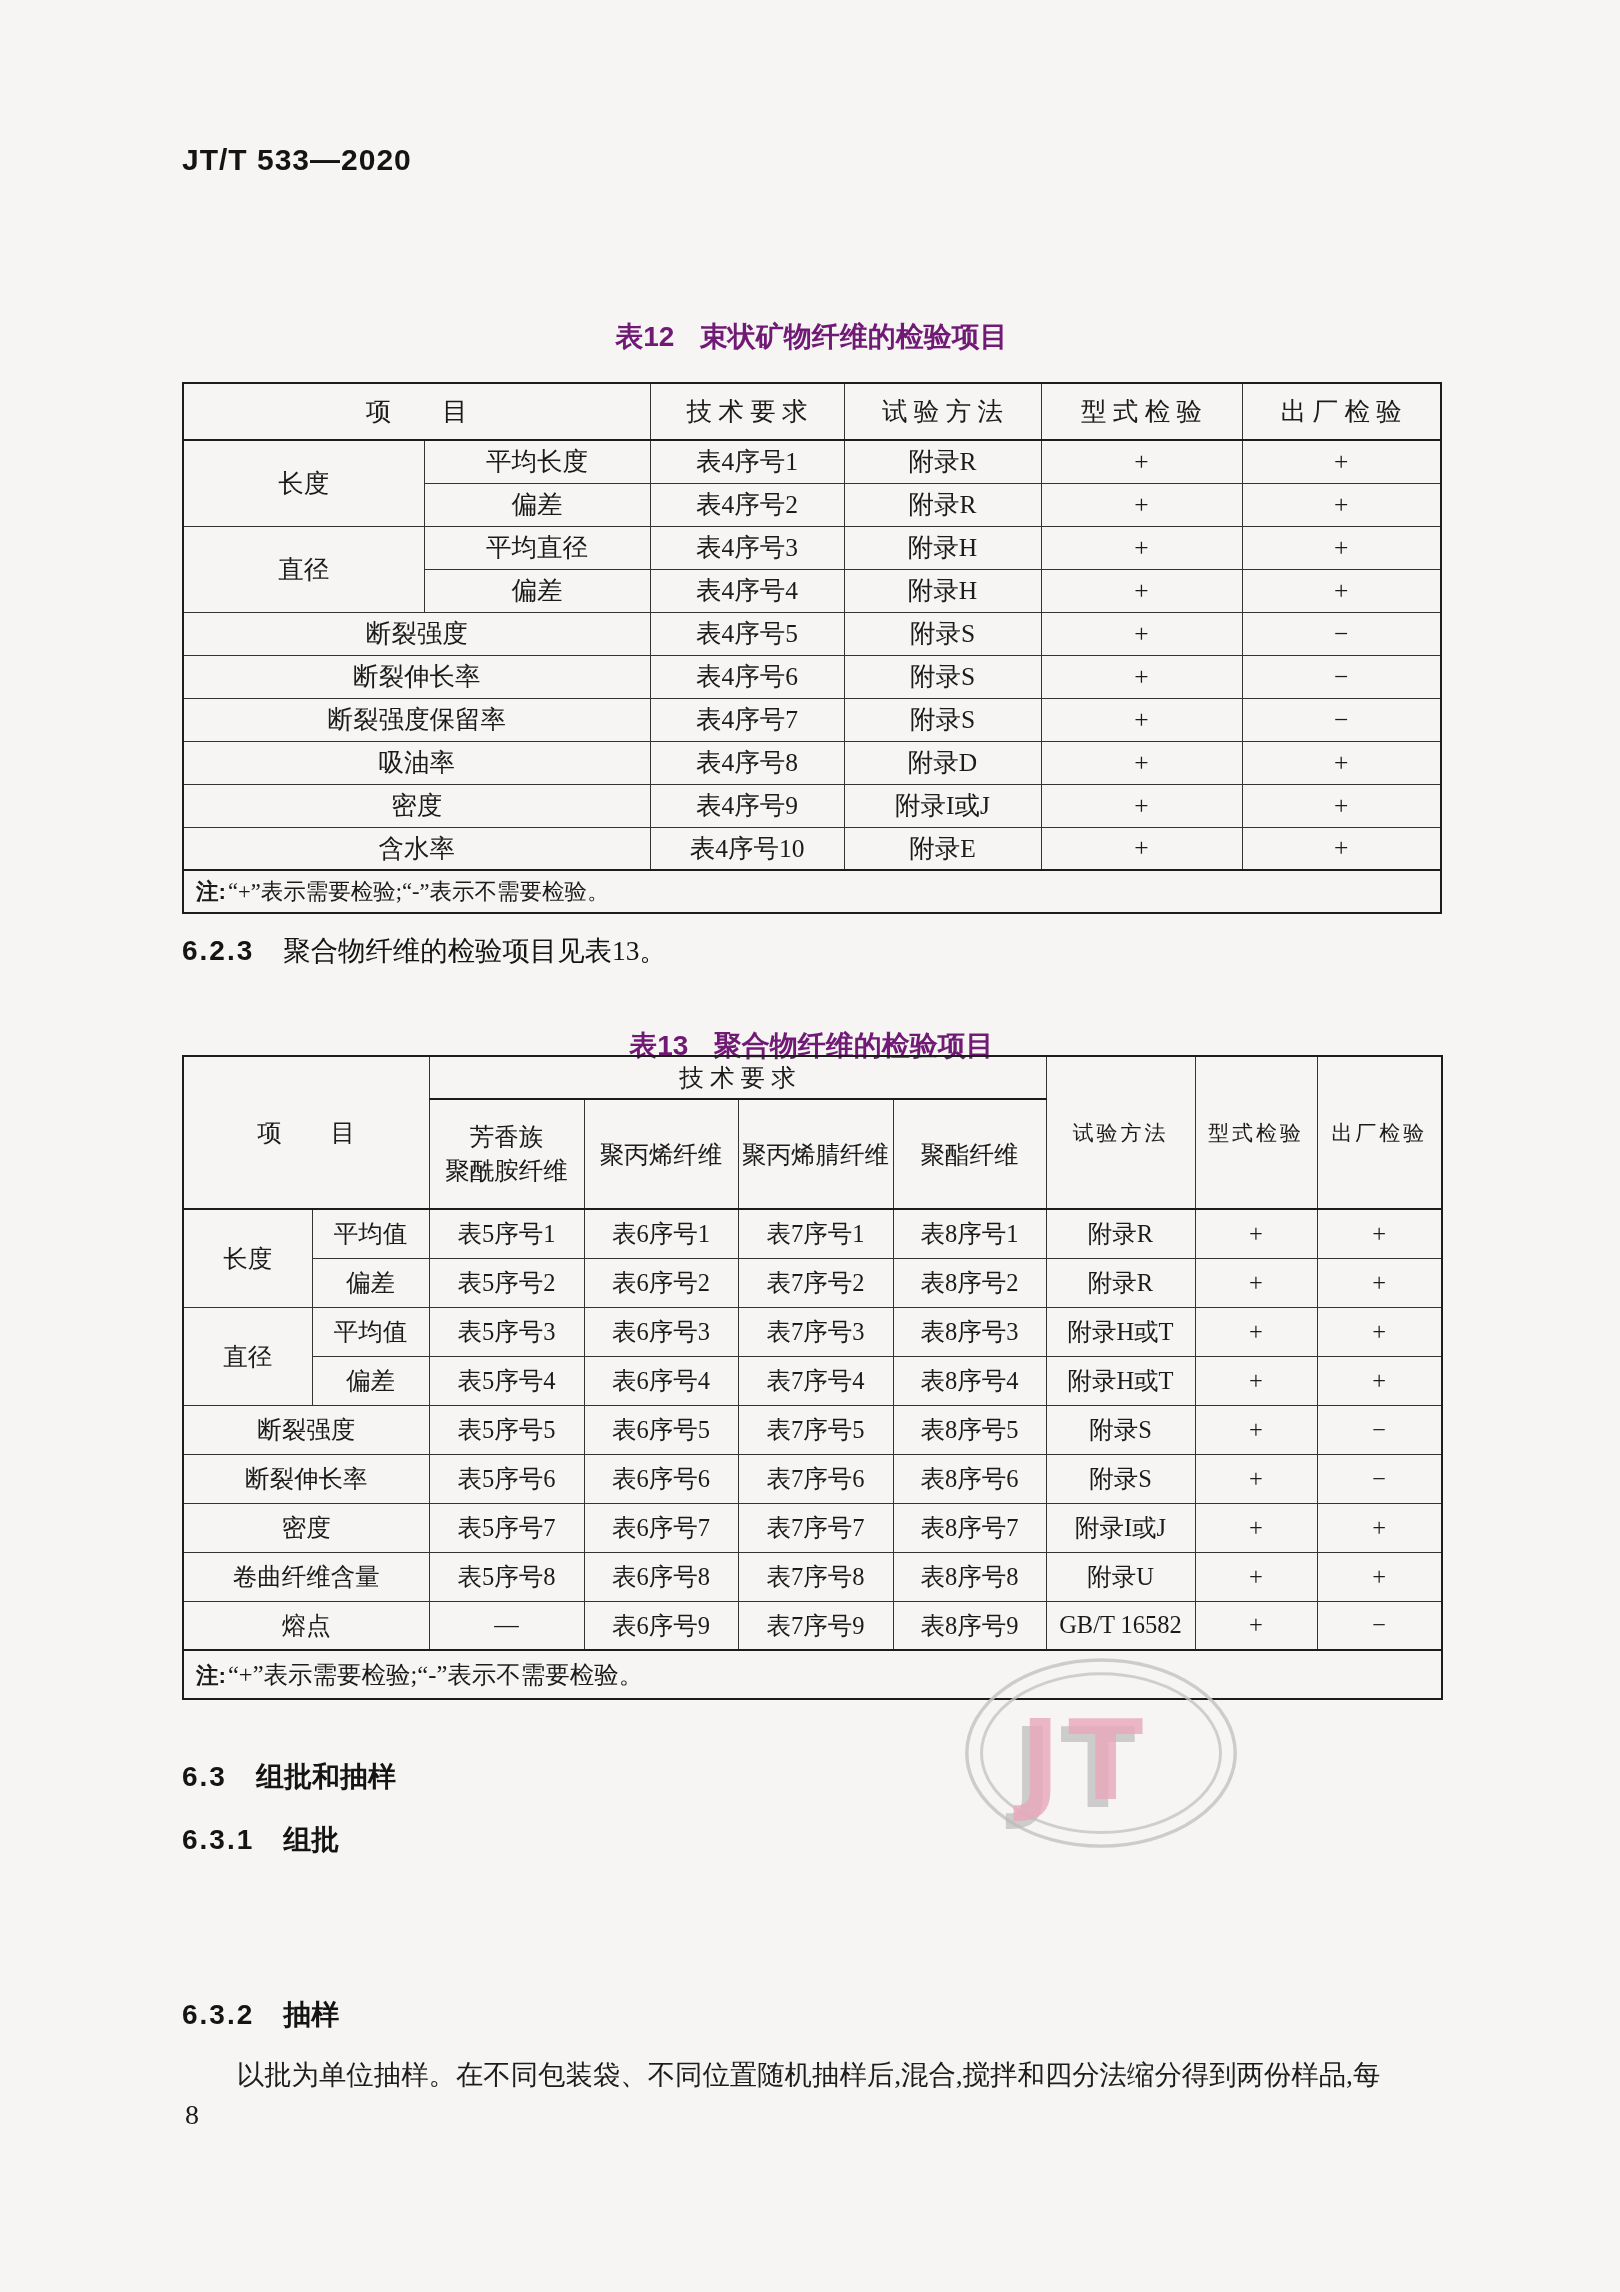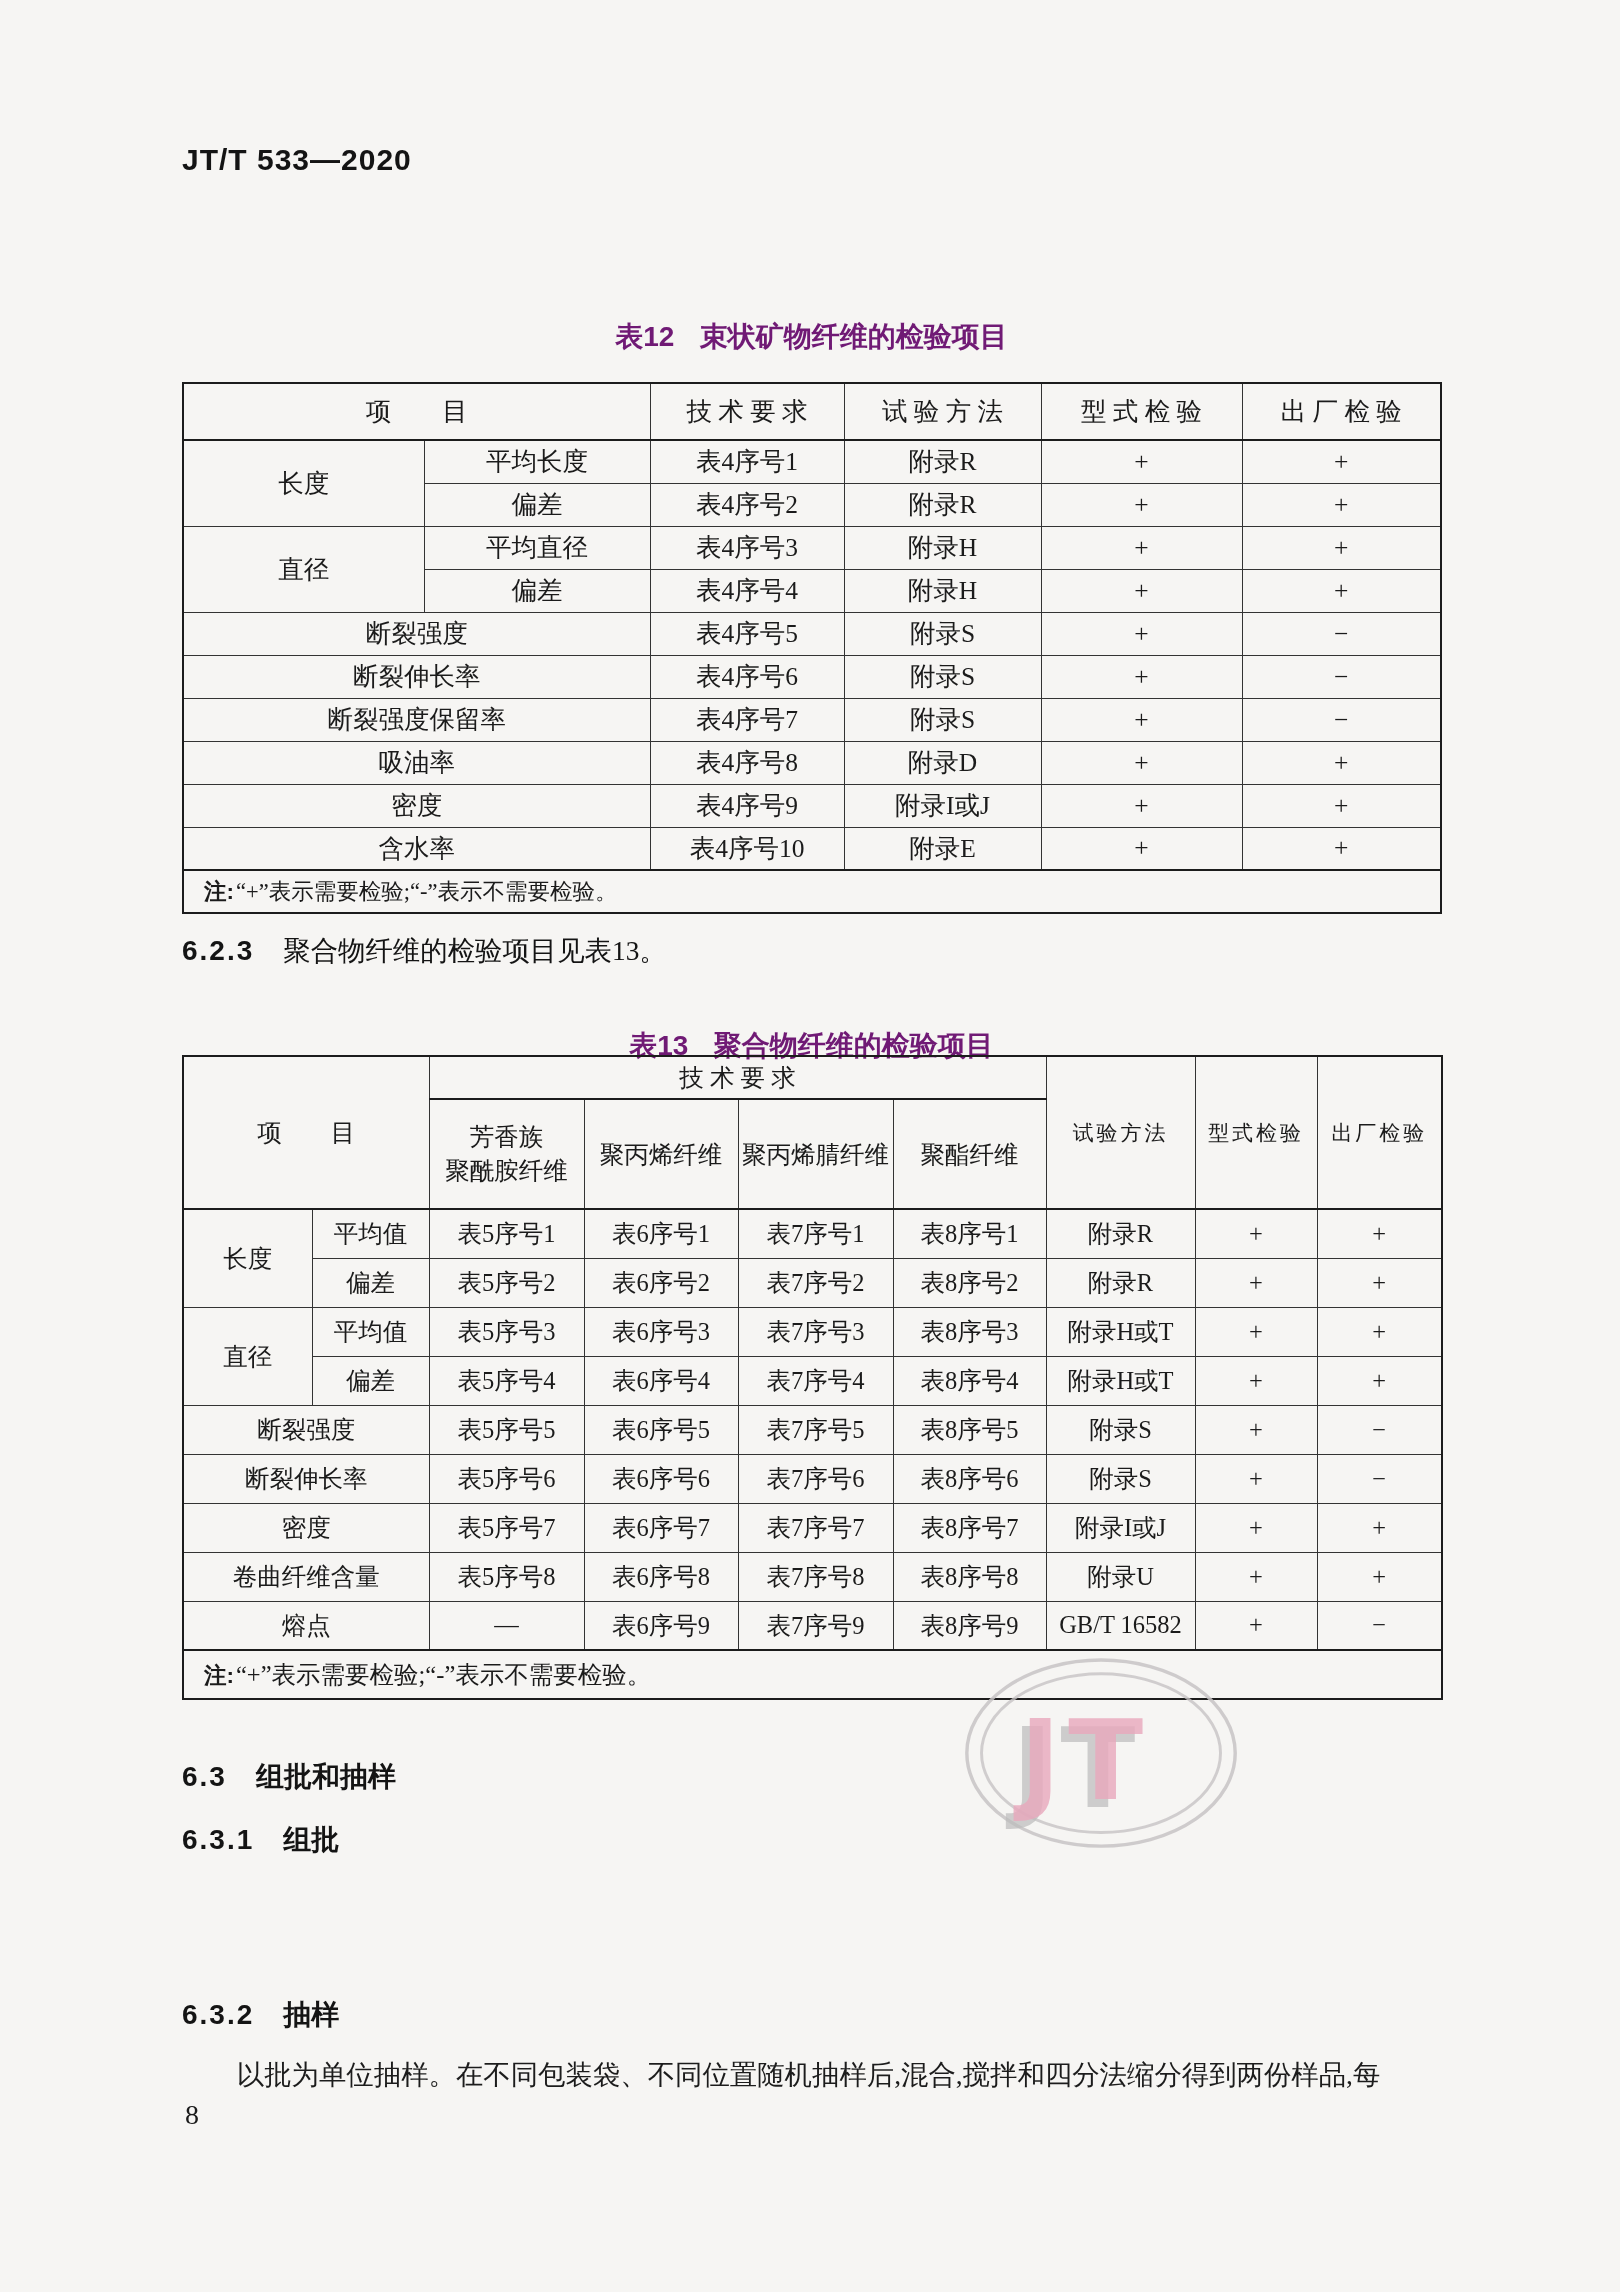--- a/index.html
+++ b/index.html
@@ -20,21 +20,21 @@
   .t12 thead tr{height:57px;}
   .t12 tbody tr{height:43px;}
   .t13 .hrow1{height:43px;}
   .t13 .hrow2{height:110px;}
   .t13 tbody tr{height:49px;}
   .t13 tbody td{font-size:24.5px;}
   .t13 thead th{font-size:24.5px;}
   .t13 .sm{font-size:21px;letter-spacing:2.9px;}
   .fiber2l div{line-height:34px;}
   .note-row{height:53px;}
-  .note-row td{border-top:2.9px solid #1c1c1c;text-align:left;padding-left:20px;font-size:22.5px;}
+  .note-row td{border-top:2.9px solid #1c1c1c;text-align:left;padding-left:12px;font-size:22.5px;}
   .note-row b{font-family:"Liberation Sans","DejaVu Sans",sans-serif;font-size:22.5px;margin-right:2px;}
   .sec{position:absolute;left:182px;font-family:"Liberation Sans","DejaVu Sans",sans-serif;
         font-weight:700;font-size:28px;color:#141414;}
   .sec .num{margin-right:29px;letter-spacing:2px;}
   .sec .plain{font-family:"Liberation Serif","DejaVu Serif",serif;font-weight:400;font-size:27.4px;}
   .para{position:absolute;left:182px;width:1262px;font-size:27.4px;line-height:51px;
         text-indent:2em;text-align:justify;color:#1c1c1c;}
   .pageno{position:absolute;left:185px;top:2099px;font-size:28px;}
   .stamp{position:absolute;left:959px;top:1654px;width:286px;height:208px;pointer-events:none;}
 </style>

